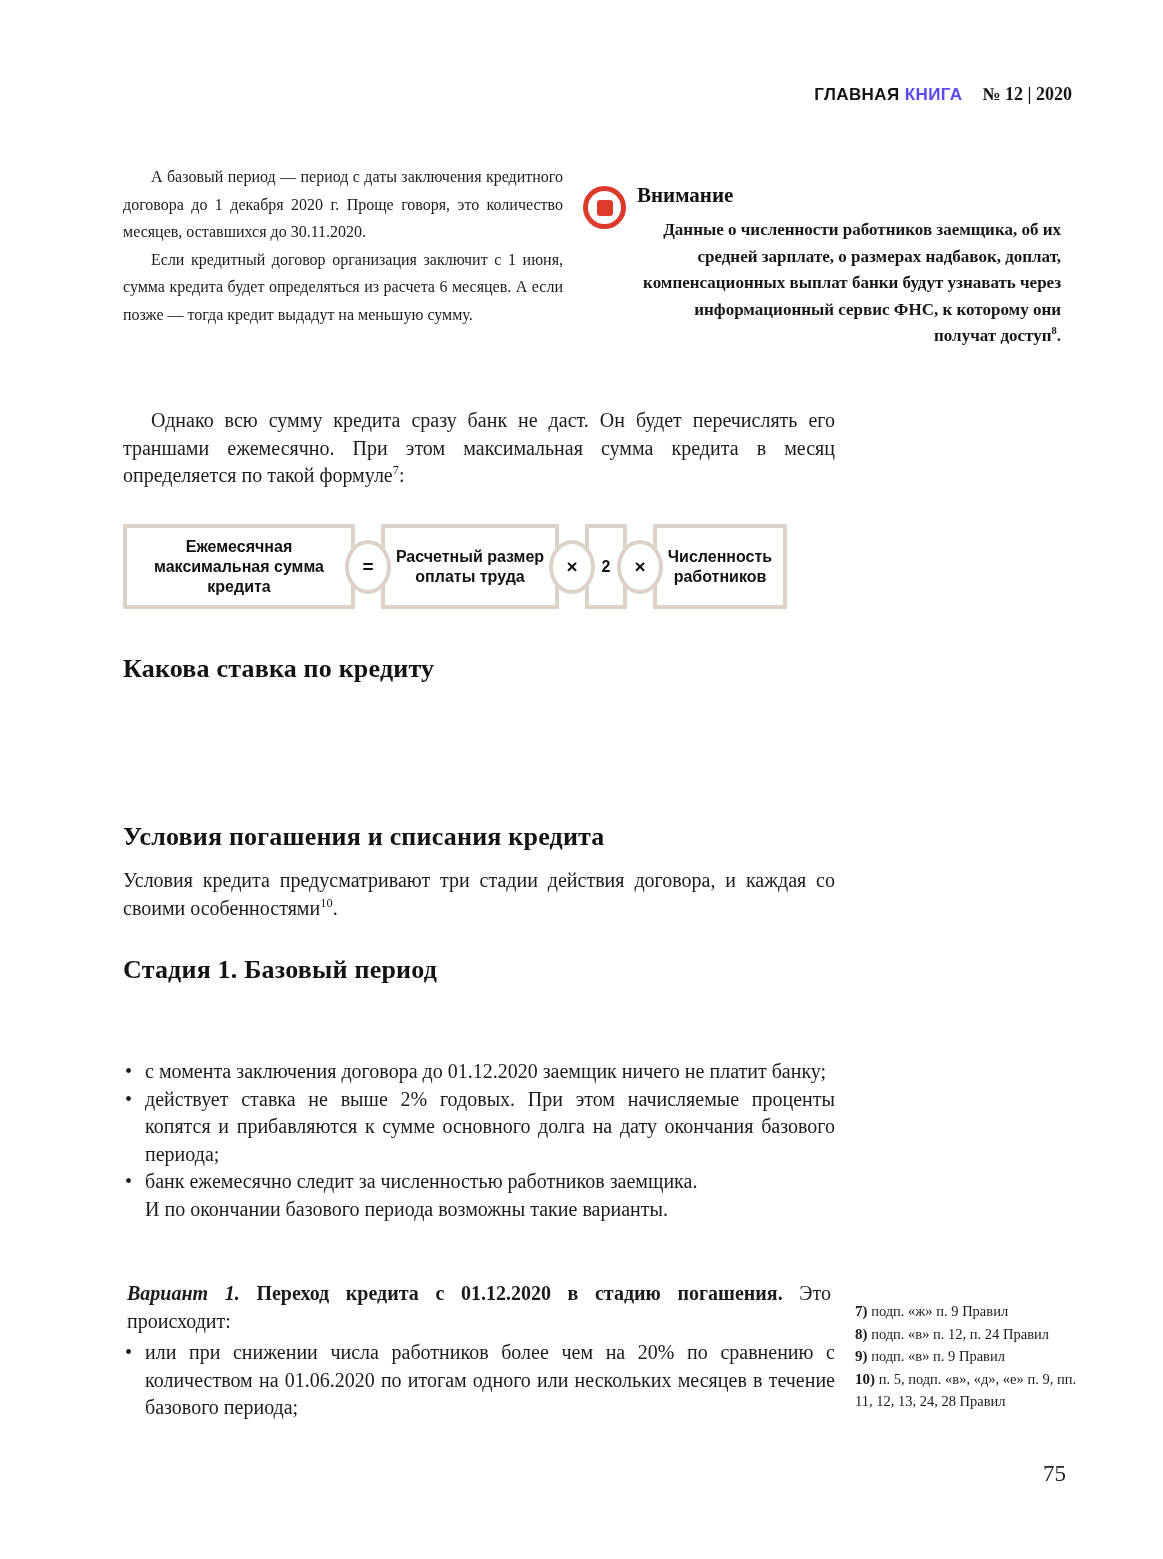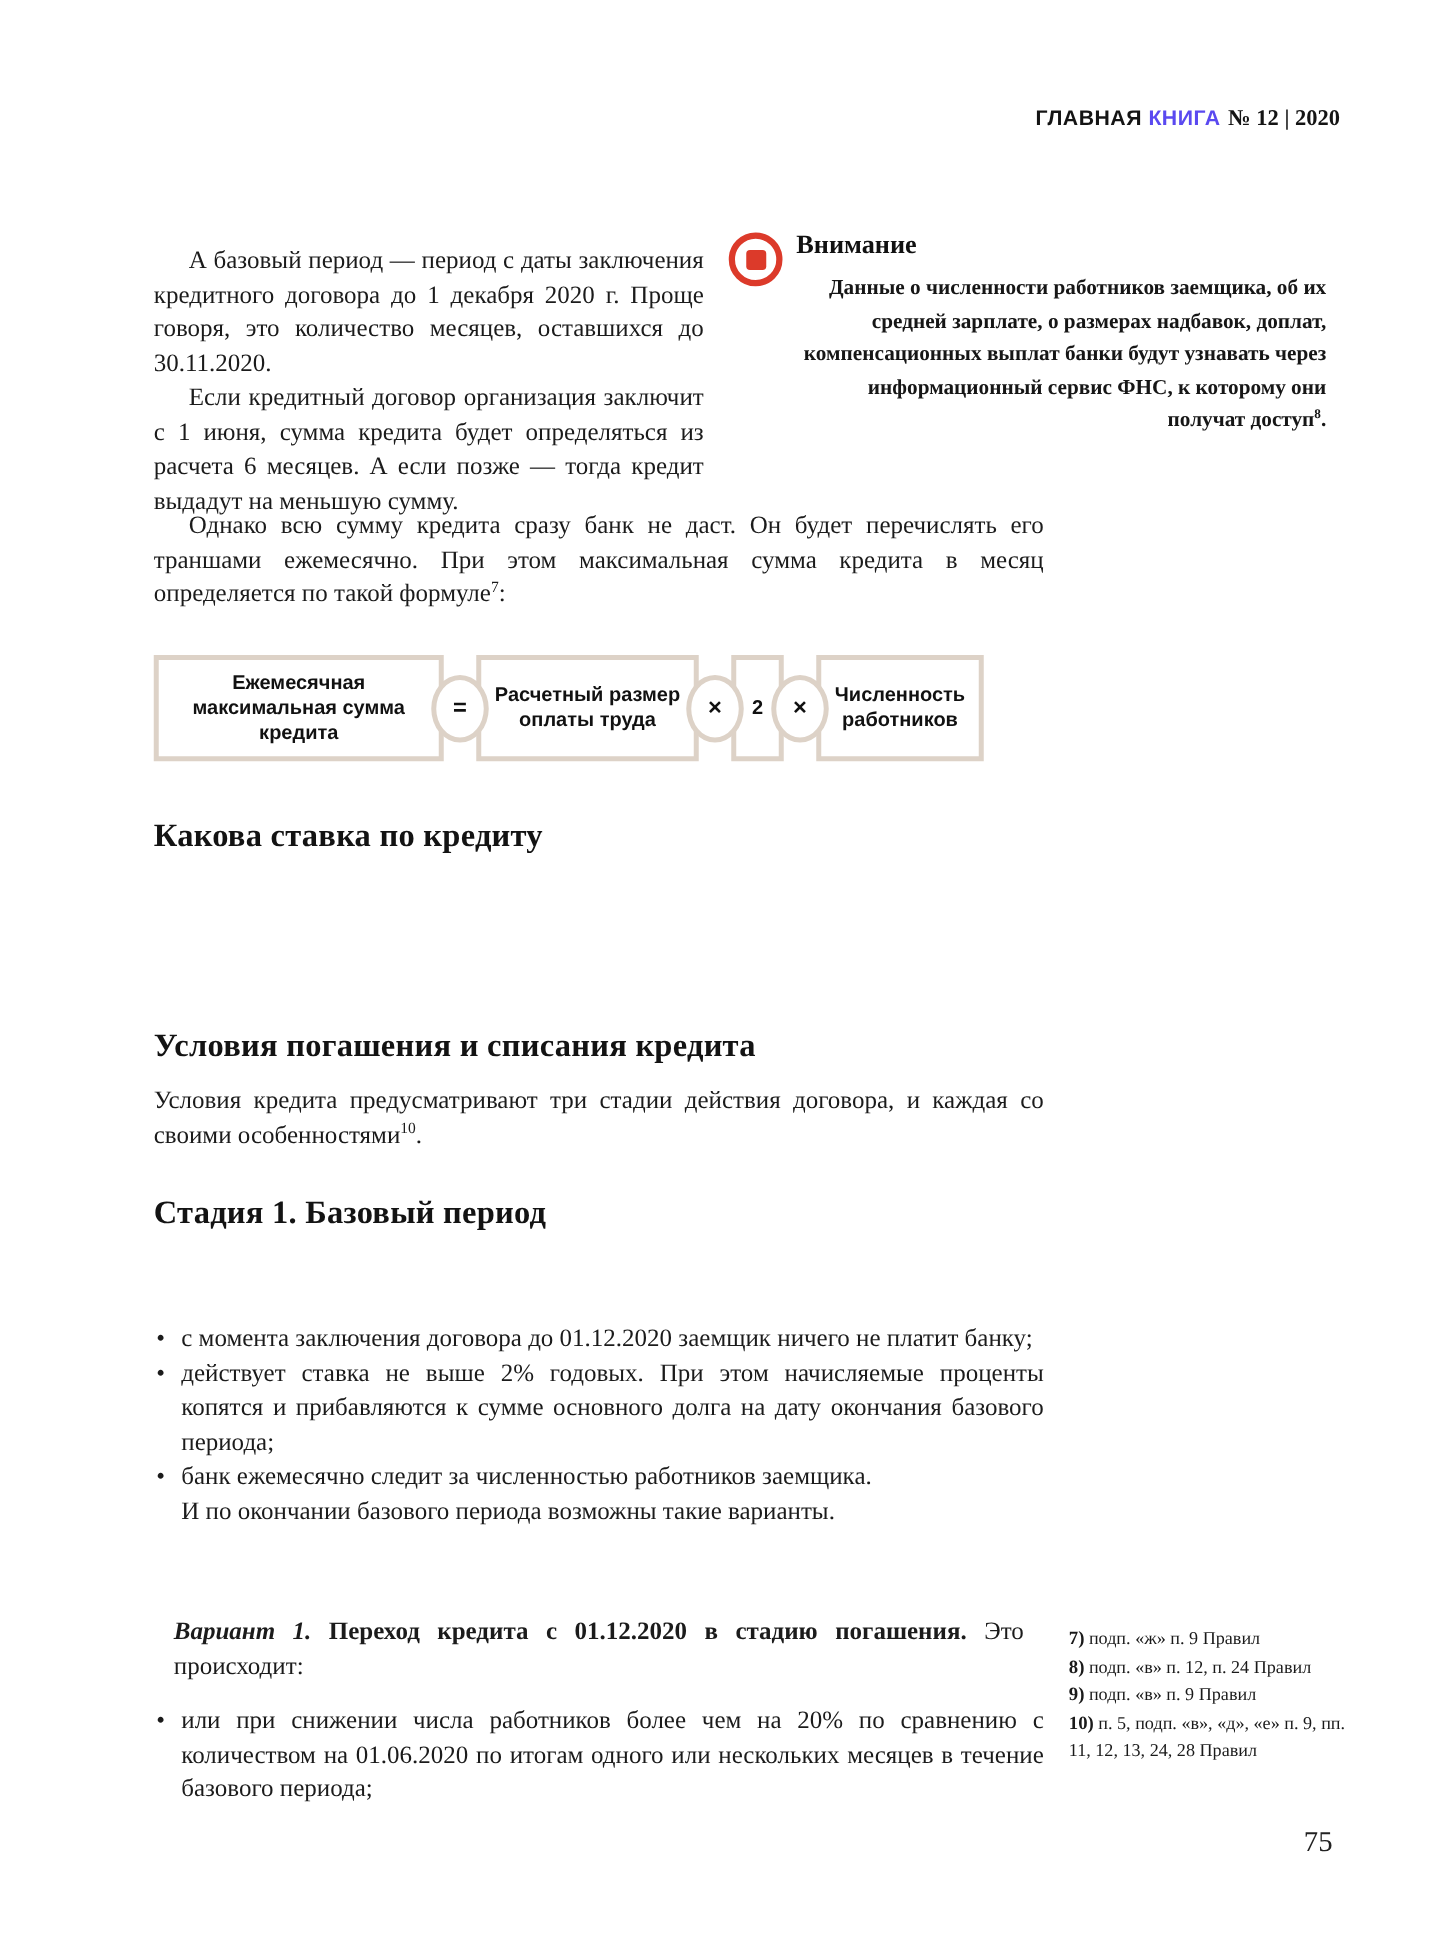--- a/index.html
+++ b/index.html
@@ -1,34 +1,34 @@
 <!DOCTYPE html>
 <html lang="ru"><head>
 <meta charset="utf-8">
 <style>
   html,body{margin:0;padding:0;}
   .page{position:relative;width:1163px;height:1559px;background:#ffffff;overflow:hidden;
         font-family:"Liberation Serif",serif;color:#1b1b1b;}
 
   
-  .masthead{position:absolute;top:84px;right:91px;display:flex;align-items:baseline;gap:6px;white-space:nowrap;}
+  .masthead{position:absolute;top:84px;right:91px;display:flex;align-items:baseline;gap:20px;white-space:nowrap;}
   .brand{font-family:"Liberation Sans",sans-serif;font-weight:bold;font-size:17px;letter-spacing:.4px;}
   .brand-black{color:#141414;}
   .brand-accent{color:#5a49f0;}
   .issue{font-weight:bold;font-size:18px;color:#141414;}
 
   
   .para{position:absolute;left:123px;width:712px;margin:0;font-size:20px;line-height:27.5px;
         text-align:justify;hyphens:auto;}
   .indent{text-indent:28px;}
   sup{font-size:62%;line-height:0;}
 
   
-  .intro{position:absolute;left:123px;top:163px;width:440px;font-size:20px;line-height:27.5px;
-         text-align:justify;hyphens:auto;margin-top:32px;}
+  .intro{position:absolute;left:123px;top:163px;width:440px;font-size:16px;line-height:27.5px;
+         text-align:justify;hyphens:auto;}
   .intro p{margin:0;text-indent:28px;}
 
   
   .attention{position:absolute;left:583px;top:183px;width:478px;}
   .attn-icon{position:absolute;left:0;top:3px;width:43px;height:43px;border:5px solid #dc3a2a;
              border-radius:50%;box-sizing:border-box;display:flex;align-items:center;justify-content:center;}
   .attn-square{width:16px;height:16px;background:#dc3a2a;border-radius:3px;}
   .attn-content{margin-left:54px;}
   .attn-title{margin:0 0 9px;font-weight:bold;font-size:21px;color:#111;}
   .attn-body{margin:0;font-weight:bold;font-size:17px;line-height:26.5px;color:#161616;text-align:right;}
@@ -115,21 +115,21 @@
   <div class="para" style="top:1058px;">
     <ul class="bullets">
       <li><span class="dot">•</span><span>с момента заключения договора до 01.12.2020 заемщик ничего не платит банку;</span></li>
       <li><span class="dot">•</span><span>действует ставка не выше 2% годовых. При этом начисляемые проценты копятся и прибавляются к сумме основного долга на дату окончания базового периода;</span></li>
       <li><span class="dot">•</span><span>банк ежемесячно следит за численностью работников заемщика.</span></li>
       <li class="li-tail"><span>И по окончании базового периода возможны такие варианты.</span></li>
     </ul>
   </div>
 
   <div class="para" style="top:1276px;">
-    <p style="margin:16px;"><span class="v-label">Вариант 1.</span><span class="v-title">  Переход кредита с 01.12.2020 в стадию погашения.</span><span> Это происходит:</span></p>
+    <p style="margin:4px;"><span class="v-label">Вариант 1.</span><span class="v-title">  Переход кредита с 01.12.2020 в стадию погашения.</span><span> Это происходит:</span></p>
     <ul class="bullets">
       <li><span class="dot">•</span><span>или при снижении числа работников более чем на 20% по сравнению с количеством на 01.06.2020 по итогам одного или нескольких месяцев в течение базового периода;</span></li>
     </ul>
   </div>
 
   <div class="footnotes">
     <p class="fn"><span class="fn-num">7)</span><span> подп. «ж» п. 9 Правил</span></p>
     <p class="fn"><span class="fn-num">8)</span><span> подп. «в» п. 12, п. 24 Правил</span></p>
     <p class="fn"><span class="fn-num">9)</span><span> подп. «в» п. 9 Правил</span></p>
     <p class="fn"><span class="fn-num">10)</span><span> п. 5, подп. «в», «д», «е» п. 9, пп. 11, 12, 13, 24, 28 Правил</span></p>

